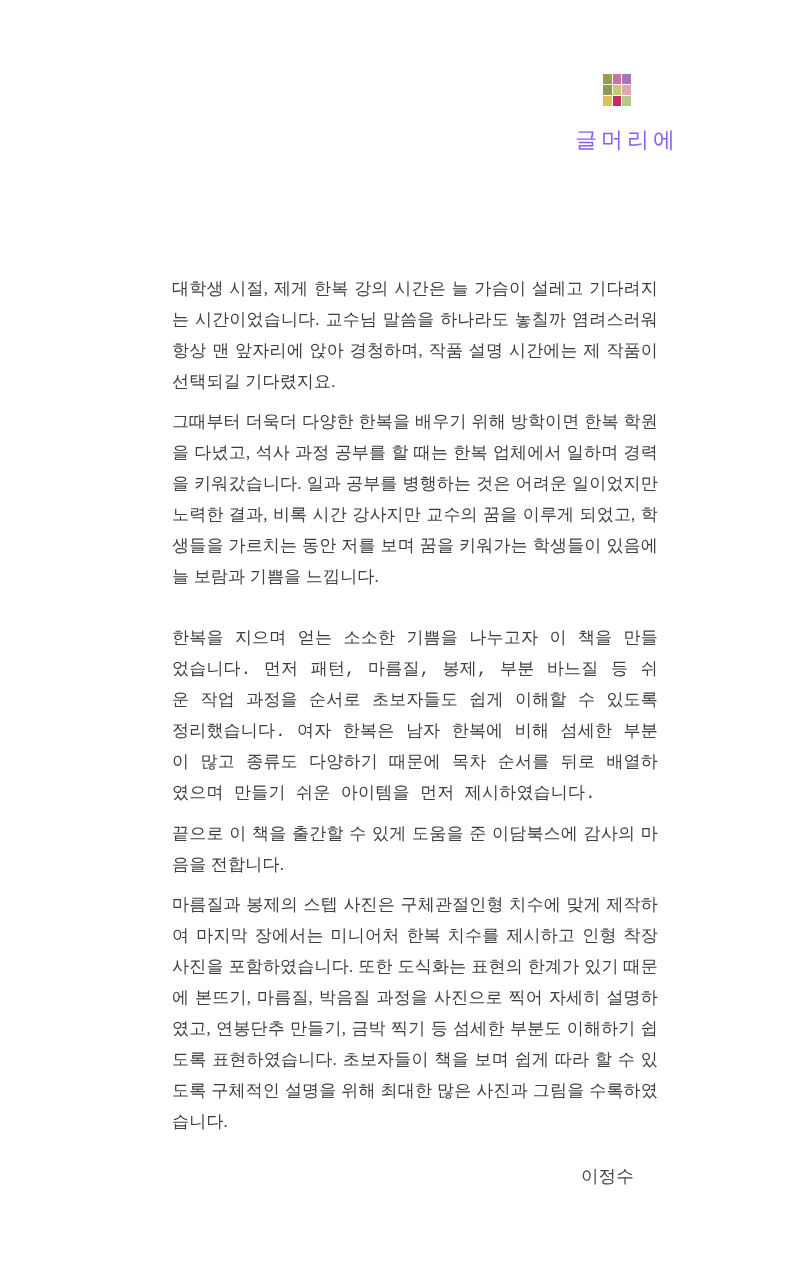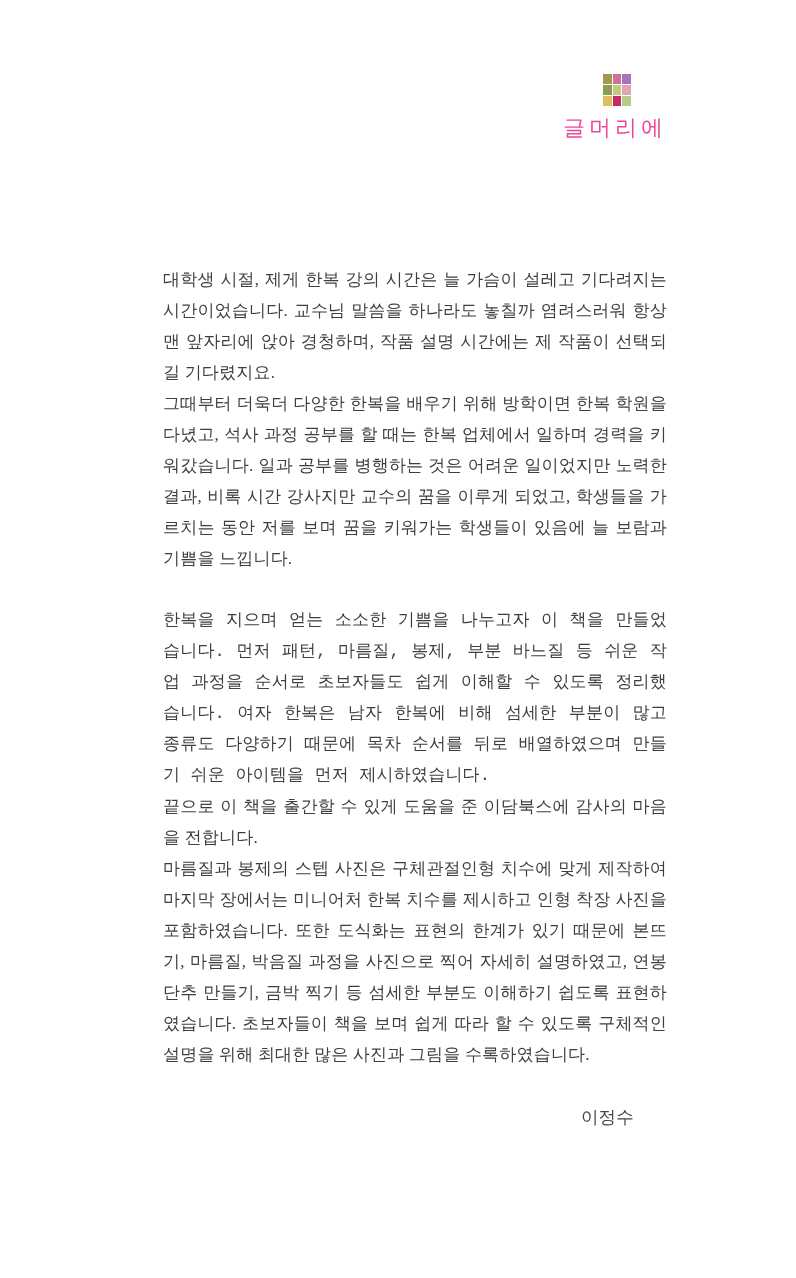--- a/index.html
+++ b/index.html
@@ -30,48 +30,48 @@
   .logo span {
     display: block;
     width: 100%;
     height: 100%;
   }
   .title {
     position: absolute;
     left: 163px;
     top: 113px;
     width: 504px;
-    margin: 0;
+    margin: 12px;
     text-align: right;
     font-size: 22px;
     font-weight: normal;
     letter-spacing: 4px;
     line-height: 30px;
-    color: #ec4899;
+    color: #8b5cf6;
   }
   .body {
     position: absolute;
     left: 163px;
     top: 264px;
     width: 504px;
     font-size: 17px;
     line-height: 31px;
     letter-spacing: 0.2px;
     text-align: justify;
     color: #3f3e3c;
   }
   .body p {
-    margin: 0;
+    margin: 9px;
   }
   .body p.gap-before {
     margin-top: 31px;
     font-family: Liberation Mono, monospace;
   }
   .author {
-    margin-top: 32px;
+    margin-top: 24px;
     text-align: right;
     padding-right: 33px;
     font-size: 17.5px;
     color: #46444a;
   }
 </style>
 </head>
 <body>
 
 <div class="page">

